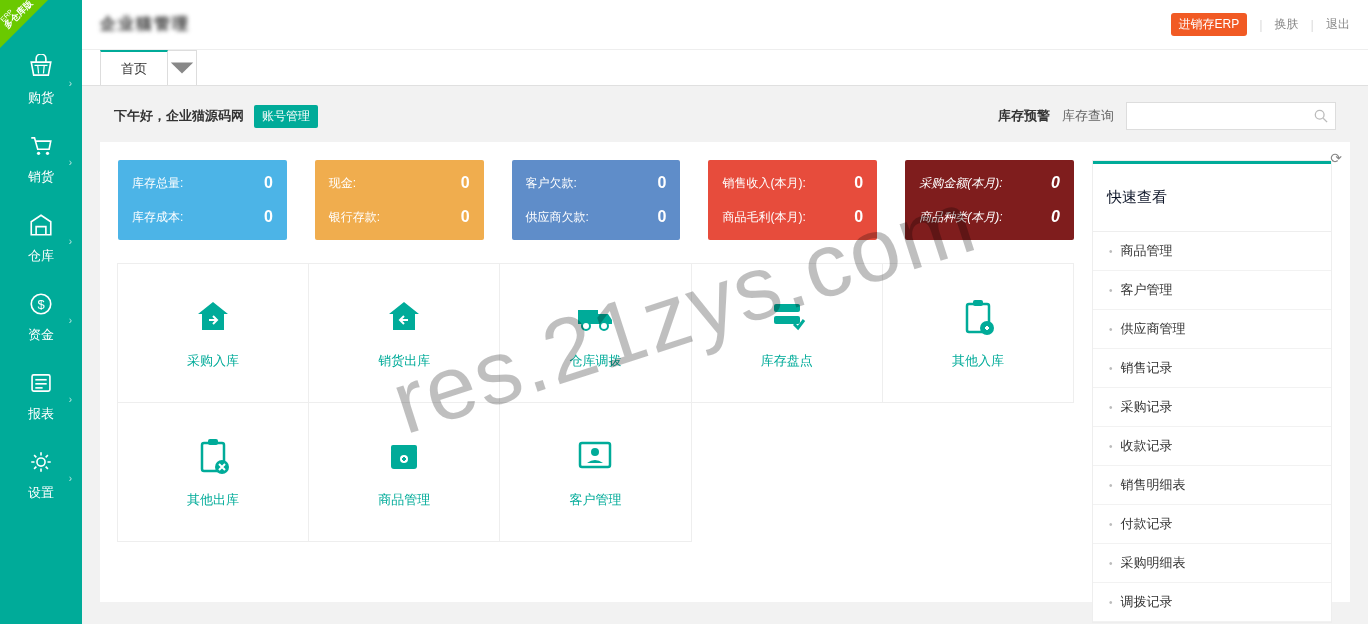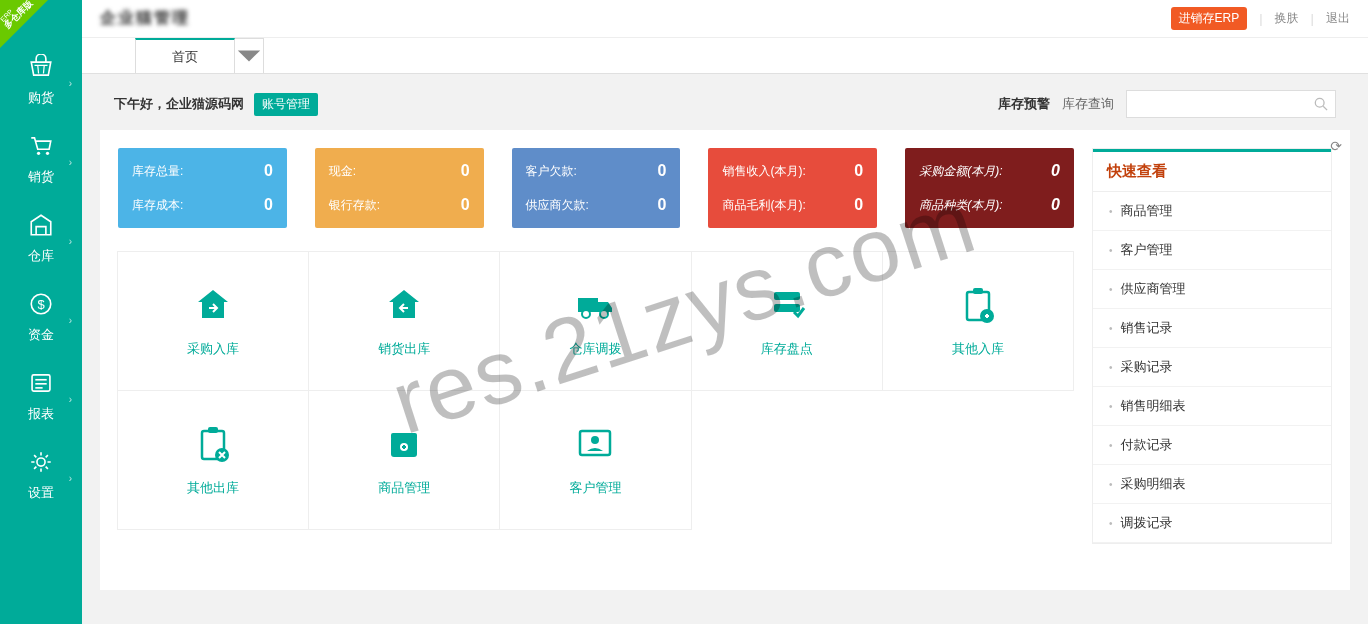--- a/index.html
+++ b/index.html
@@ -11,30 +11,30 @@
 .corner-text { position: absolute; top: 8px; left: -4px; transform: rotate(-45deg); color: #fff; font-size: 9px; font-weight: bold; z-index: 3; width: 45px; text-align: center; }
 .corner-sub { position: absolute; top: 0; left: 0; transform: rotate(-45deg) translate(-9px, 8px); color: #fff; font-size: 7px; z-index: 3; }
 .nav-item { padding: 12px 0 10px; text-align: center; color: #fff; cursor: pointer; position: relative; margin-top: 4px; }
 .nav-item:first-of-type { margin-top: 42px; }
 .nav-item svg { width: 26px; height: 26px; fill: #fff; margin-bottom: 6px; }
 .nav-label { font-size: 13px; display: block; }
 .nav-arrow { position: absolute; right: 10px; top: 50%; transform: translateY(-2px); color: #fff; font-size: 10px; opacity: 0.7; }
 
 
 .main { position: absolute; left: 82px; top: 0; right: 0; bottom: 0; background: #f2f2f2; }
-.topbar { height: 38px; background: #fff; display: flex; align-items: center; padding: 0 18px; border-bottom: 1px solid #eee; }
+.topbar { height: 50px; background: #fff; display: flex; align-items: center; padding: 0 18px; border-bottom: 1px solid #eee; }
 .logo-blur { font-size: 16px; font-weight: bold; color: #333; filter: blur(2px); letter-spacing: 2px; }
 .top-right { margin-left: auto; display: flex; align-items: center; gap: 12px; }
 .erp-badge { background: #f15a24; color: #fff; padding: 3px 8px; border-radius: 3px; font-size: 12px; }
 .top-link { color: #888; font-size: 12px; cursor: pointer; }
 .divider { color: #ddd; }
 
 
 .tabsbar { height: 36px; background: #fff; display: flex; align-items: stretch; padding: 0 18px; border-bottom: 1px solid #e0e0e0; }
-.tab { padding: 0 36px; line-height: 34px; border: 1px solid #ddd; border-bottom: none; background: #fff; margin-right: -1px; font-size: 13px; cursor: pointer; margin-left: 35px; }
+.tab { padding: 0 20px; line-height: 34px; border: 1px solid #ddd; border-bottom: none; background: #fff; margin-right: -1px; font-size: 13px; cursor: pointer; }
 .tab.active { border-top: 2px solid #00ab99; background: #fff; position: relative; z-index: 1; }
 .tab-more { width: 30px; display: flex; align-items: center; justify-content: center; border: 1px solid #ddd; border-bottom: none; cursor: pointer; color: #888; }
 
 
 .greeting-row { padding: 16px 32px 12px; display: flex; align-items: center; }
 .greeting { font-size: 13px; font-weight: bold; }
 .acct-badge { background: #00ab99; color: #fff; padding: 3px 8px; font-size: 12px; margin-left: 10px; border-radius: 2px; cursor: pointer; }
 .greeting-right { margin-left: auto; display: flex; align-items: center; gap: 12px; }
 .alert-label { font-size: 13px; font-weight: bold; }
 .query-label { font-size: 13px; color: #666; }
@@ -57,21 +57,21 @@
 .c4 { background: #e74c3c; }
 .c5 { background: #7f1d1d; font-style: italic; }
 
 .quick-grid { display: grid; grid-template-columns: repeat(5, 1fr); margin-top: 24px; }
 .quick-cell { border: 1px solid #eee; margin: -1px 0 0 -1px; height: 140px; display: flex; flex-direction: column; align-items: center; justify-content: center; cursor: pointer; }
 .quick-cell svg { width: 42px; height: 42px; fill: #00ab99; margin-bottom: 14px; }
 .quick-label { color: #00ab99; font-size: 13px; }
 
 
 .right-panel { position: absolute; right: 18px; top: 18px; width: 240px; background: #fff; border: 1px solid #eee; }
-.rp-header { border-top: 3px solid #00ab99; padding: 10px 14px; font-size: 15px; font-weight: bold; color: #c2410c; border-bottom: 1px solid #eee; }
+.rp-header { border-top: 3px solid #00ab99; padding: 24px 14px; font-size: 15px; font-weight: normal; color: #0f172a; border-bottom: 1px solid #eee; }
 .rp-item { padding: 10px 16px; border-bottom: 1px solid #f2f2f2; font-size: 13px; cursor: pointer; display: flex; align-items: center; }
 .rp-item::before { content: "•"; color: #bbb; margin-right: 8px; font-size: 10px; }
 
 .content-left { margin-right: 258px; }
 
 .watermark { position: absolute; left: 50%; top: 50%; transform: translate(-50%, -50%) rotate(-18deg); font-size: 90px; color: rgba(0,0,0,0.25); font-weight: 400; pointer-events: none; letter-spacing: 2px; z-index: 99; }
 </style>
 </head>
 <body>
 
@@ -276,20 +276,21 @@
         </div>
     </div>
     <div class="right-panel">
       <div class="rp-header">快速查看</div>
       <div id="rp-items">
           <div class="rp-item">商品管理</div>
           <div class="rp-item">客户管理</div>
           <div class="rp-item">供应商管理</div>
           <div class="rp-item">销售记录</div>
           <div class="rp-item">采购记录</div>
+          <div class="rp-item">收款记录</div>
           <div class="rp-item">销售明细表</div>
           <div class="rp-item">付款记录</div>
           <div class="rp-item">采购明细表</div>
           <div class="rp-item">调拨记录</div>
         </div>
     </div>
   </div>
 </div>
 
 <div class="watermark">res.21zys.com</div>

